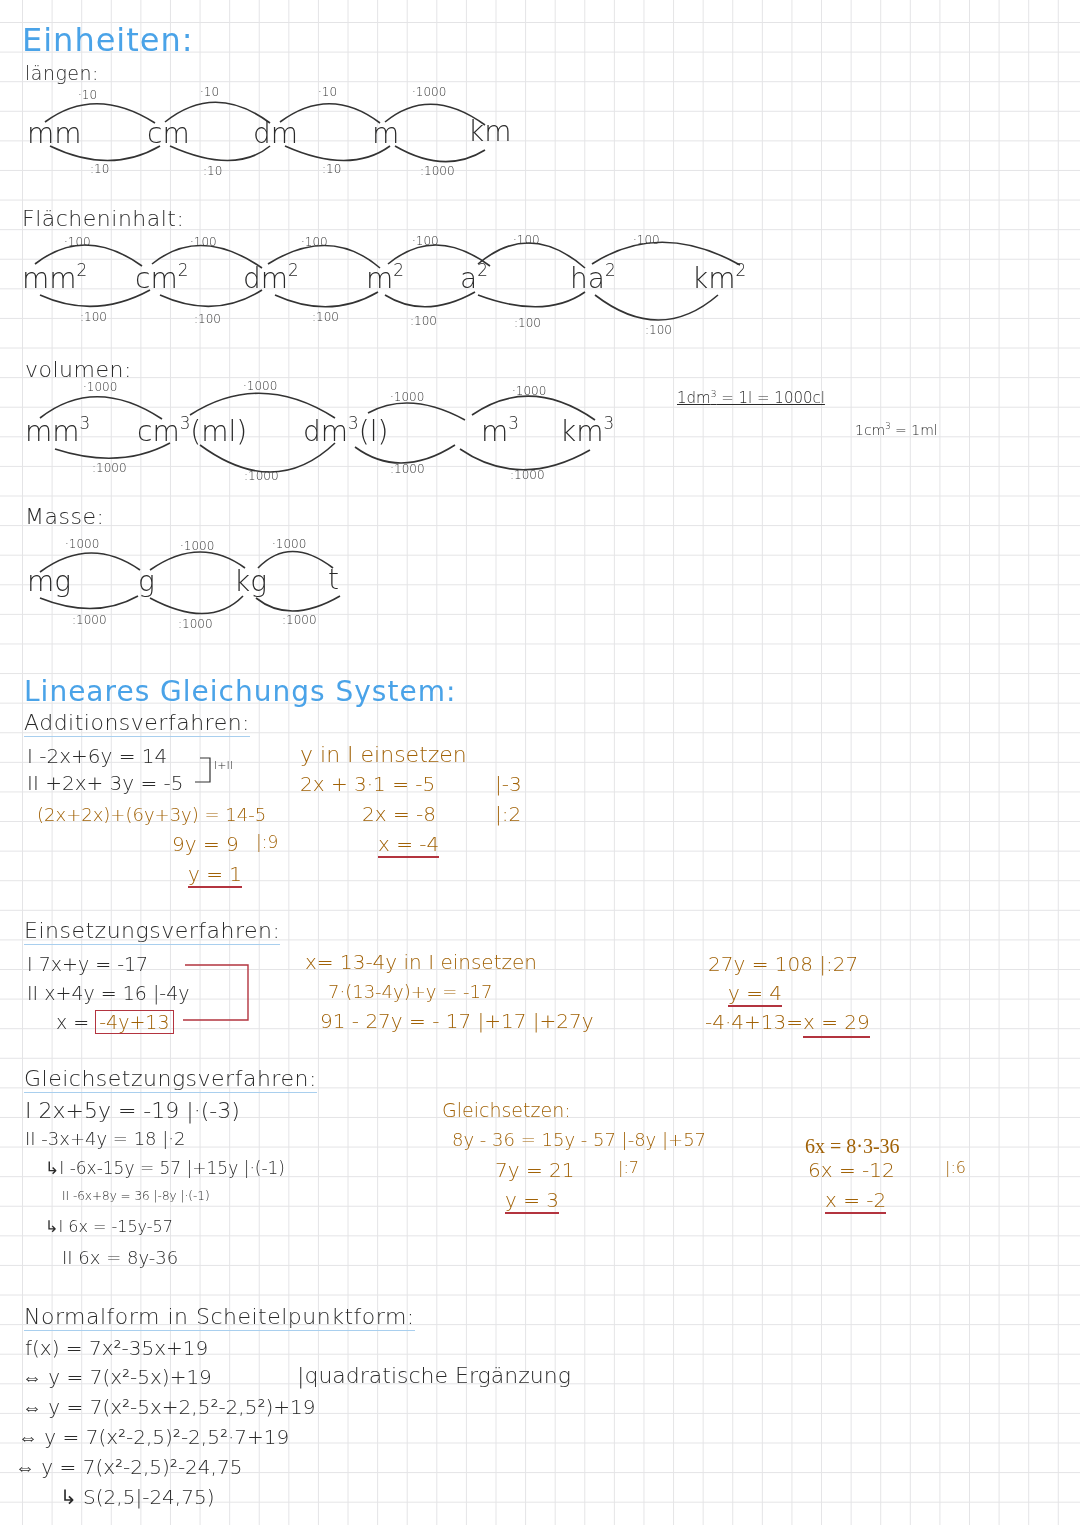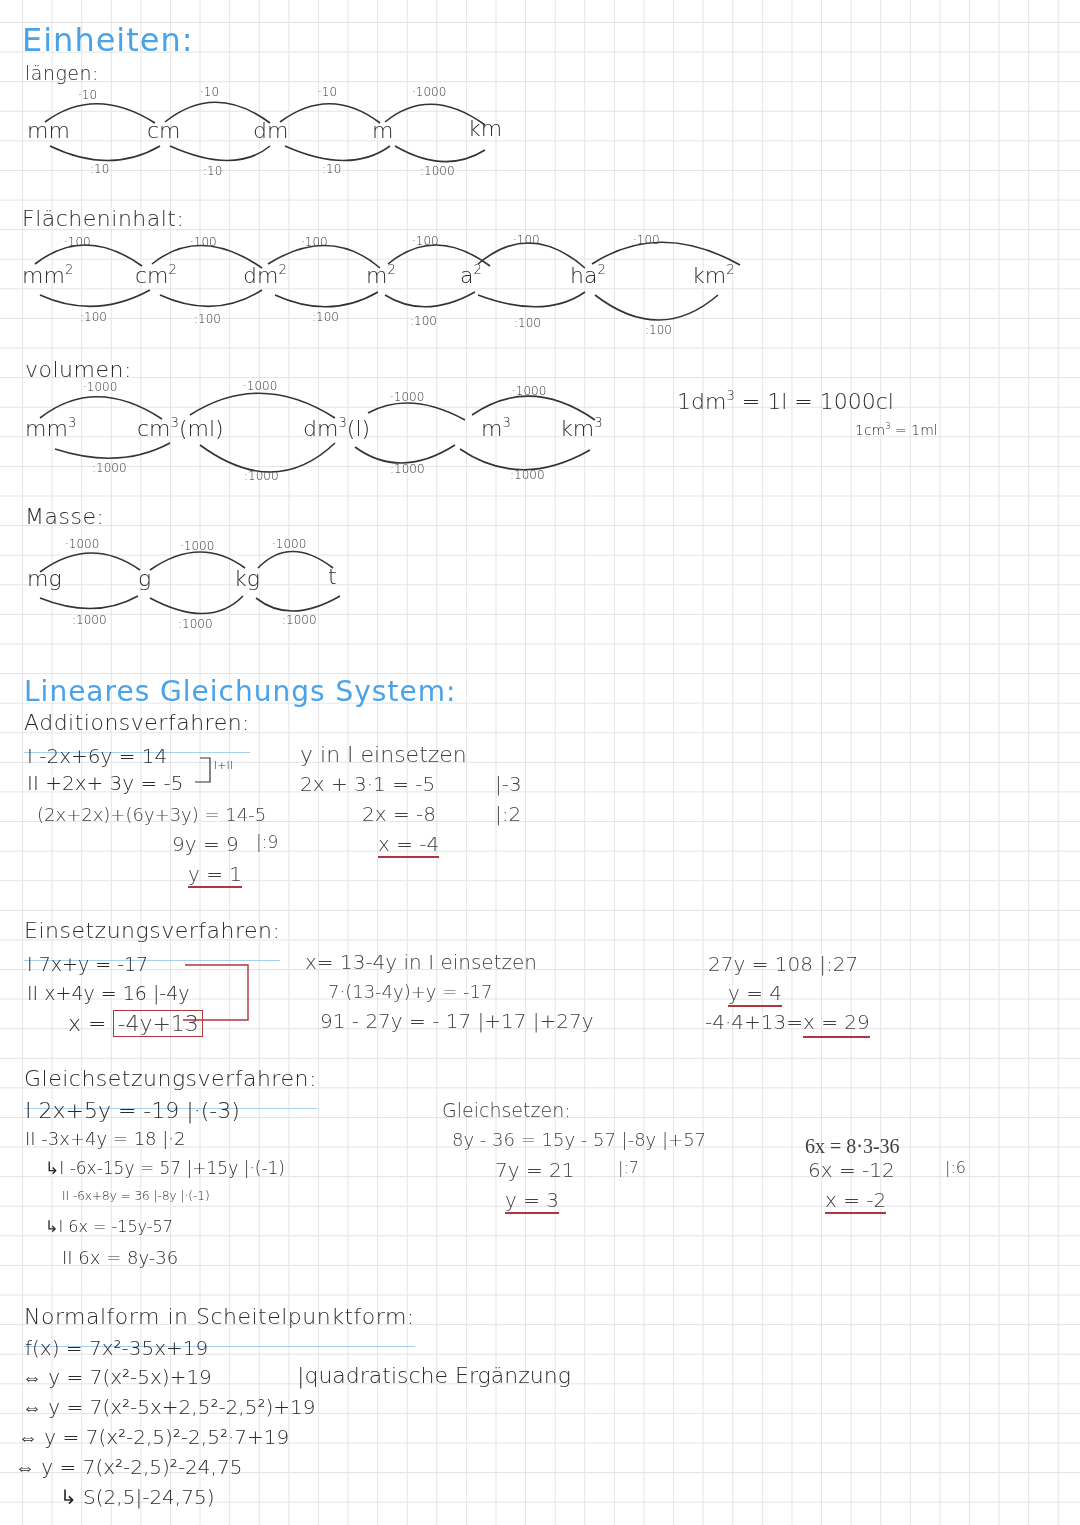--- a/index.html
+++ b/index.html
@@ -10,26 +10,26 @@
       linear-gradient(to right, #e4e4e6 1px, transparent 1px),
       linear-gradient(to bottom, #e4e4e6 1px, transparent 1px);
     background-size:29.6px 29.6px;
     background-position:22px 22px;
     font-family:"DejaVu Sans", sans-serif;
     color:#2a2a2a;
   }
   .t { position:absolute; white-space:nowrap; line-height:1; font-weight:300; }
   .h1 { color:#4aa3e8; font-size:32px; letter-spacing:1px; font-weight:normal; }
   .h2 { font-size:22px; letter-spacing:0.5px; }
-  .ul { border-bottom:1.5px solid #a9cfee; padding-bottom:18px; }
-  .unit { font-size:22px; }
+  .ul { border-bottom:1.5px solid #a9cfee; padding-bottom:2px; }
+  .unit { font-size:28px; }
   .lbl { font-size:12px; color:#333; }
   .eq { font-size:20px; }
   .sm { font-size:16px; }
-  .red { color:#404040; }
+  .red { color:#a16207; }
   .redul { border-bottom:2px solid #b3343f; padding-bottom:2px; }
   sup { font-size:60%; vertical-align:0.7em; line-height:0; }
   svg.arcs { position:absolute; left:0; top:0; overflow:visible; pointer-events:none; }
   svg.arcs path { fill:none; stroke:#333; stroke-width:1.6; }
   .box { border:1.5px solid #b3343f; padding:0 3px; }
 </style>
 </head>
 <body>
 
 <div class="t h1" style="left:22px;top:24px;">Einheiten:</div>
@@ -126,21 +126,21 @@
 <div class="t unit" style="left:442px;top:418px;margin-left:39px;"><span>m</span><sup>3</sup></div>
 <div class="t unit" style="left:560px;top:418px;"><span>km</span><sup>3</sup></div>
 <div class="t lbl" style="left:83px;top:381px;">·1000</div>
 <div class="t lbl" style="left:243px;top:380px;">·1000</div>
 <div class="t lbl" style="left:390px;top:391px;">·1000</div>
 <div class="t lbl" style="left:512px;top:385px;">·1000</div>
 <div class="t lbl" style="left:92px;top:462px;">:1000</div>
 <div class="t lbl" style="left:244px;top:470px;">:1000</div>
 <div class="t lbl" style="left:390px;top:463px;">:1000</div>
 <div class="t lbl" style="left:510px;top:469px;">:1000</div>
-<div class="t sm" style="left:677px;top:391px;font-size:22px;"><span>1dm</span><sup>3</sup><span> = 1l = 1000cl</span></div>
+<div class="t sm" style="left:677px;top:391px;font-size:15px;text-decoration:underline;"><span>1dm</span><sup>3</sup><span> = 1l = 1000cl</span></div>
 <div class="t sm" style="left:855px;top:423px;font-size:14px;"><span>1cm</span><sup>3</sup><span> = 1ml</span></div>
 
 <div class="t h2" style="left:25px;top:506px;">Masse:</div>
 <div class="t unit" style="left:27px;top:568px;">mg</div>
 <div class="t unit" style="left:138px;top:568px;">g</div>
 <div class="t unit" style="left:234px;top:568px;">kg</div>
 <div class="t unit" style="left:328px;top:566px;">t</div>
 <div class="t lbl" style="left:65px;top:538px;">·1000</div>
 <div class="t lbl" style="left:180px;top:540px;">·1000</div>
 <div class="t lbl" style="left:272px;top:538px;">·1000</div>
@@ -161,21 +161,21 @@
 <div class="t eq red" style="left:300px;top:744px;font-size:22px;">y in I einsetzen</div>
 <div class="t eq red" style="left:300px;top:774px;">2x + 3·1 = -5</div>
 <div class="t eq red" style="left:495px;top:774px;">|-3</div>
 <div class="t eq red" style="left:362px;top:804px;">2x = -8</div>
 <div class="t eq red" style="left:495px;top:804px;">|:2</div>
 <div class="t eq red redul" style="left:378px;top:834px;">x = -4</div>
 
 <div class="t h2 ul" style="left:24px;top:920px;">Einsetzungsverfahren:</div>
 <div class="t eq" style="left:27px;top:955px;font-size:19px;">I  7x+y = -17</div>
 <div class="t eq" style="left:27px;top:984px;font-size:19px;">II  x+4y = 16  |-4y</div>
-<div class="t eq" style="left:68px;top:1013px;font-size:22px;"><span>x = </span><span class="box red">-4y+13</span></div>
+<div class="t eq" style="left:56px;top:1013px;font-size:19px;"><span>x = </span><span class="box red">-4y+13</span></div>
 <div class="t eq red" style="left:305px;top:952px;">x= 13-4y in I einsetzen</div>
 <div class="t eq red" style="left:328px;top:983px;font-size:18px;">7·(13-4y)+y = -17</div>
 <div class="t eq red" style="left:320px;top:1011px;">91 - 27y = - 17   |+17  |+27y</div>
 <div class="t eq red" style="left:708px;top:954px;">27y = 108  |:27</div>
 <div class="t eq red redul" style="left:728px;top:983px;">y = 4</div>
 <div class="t eq red" style="left:705px;top:1012px;"><span>-4·4+13=</span><span class="redul">x = 29</span></div>
 
 <div class="t h2 ul" style="left:24px;top:1068px;">Gleichsetzungsverfahren:</div>
 <div class="t eq" style="left:25px;top:1100px;font-size:22px;">I  2x+5y = -19   |·(-3)</div>
 <div class="t eq" style="left:25px;top:1130px;font-size:18px;">II  -3x+4y = 18   |·2</div>

